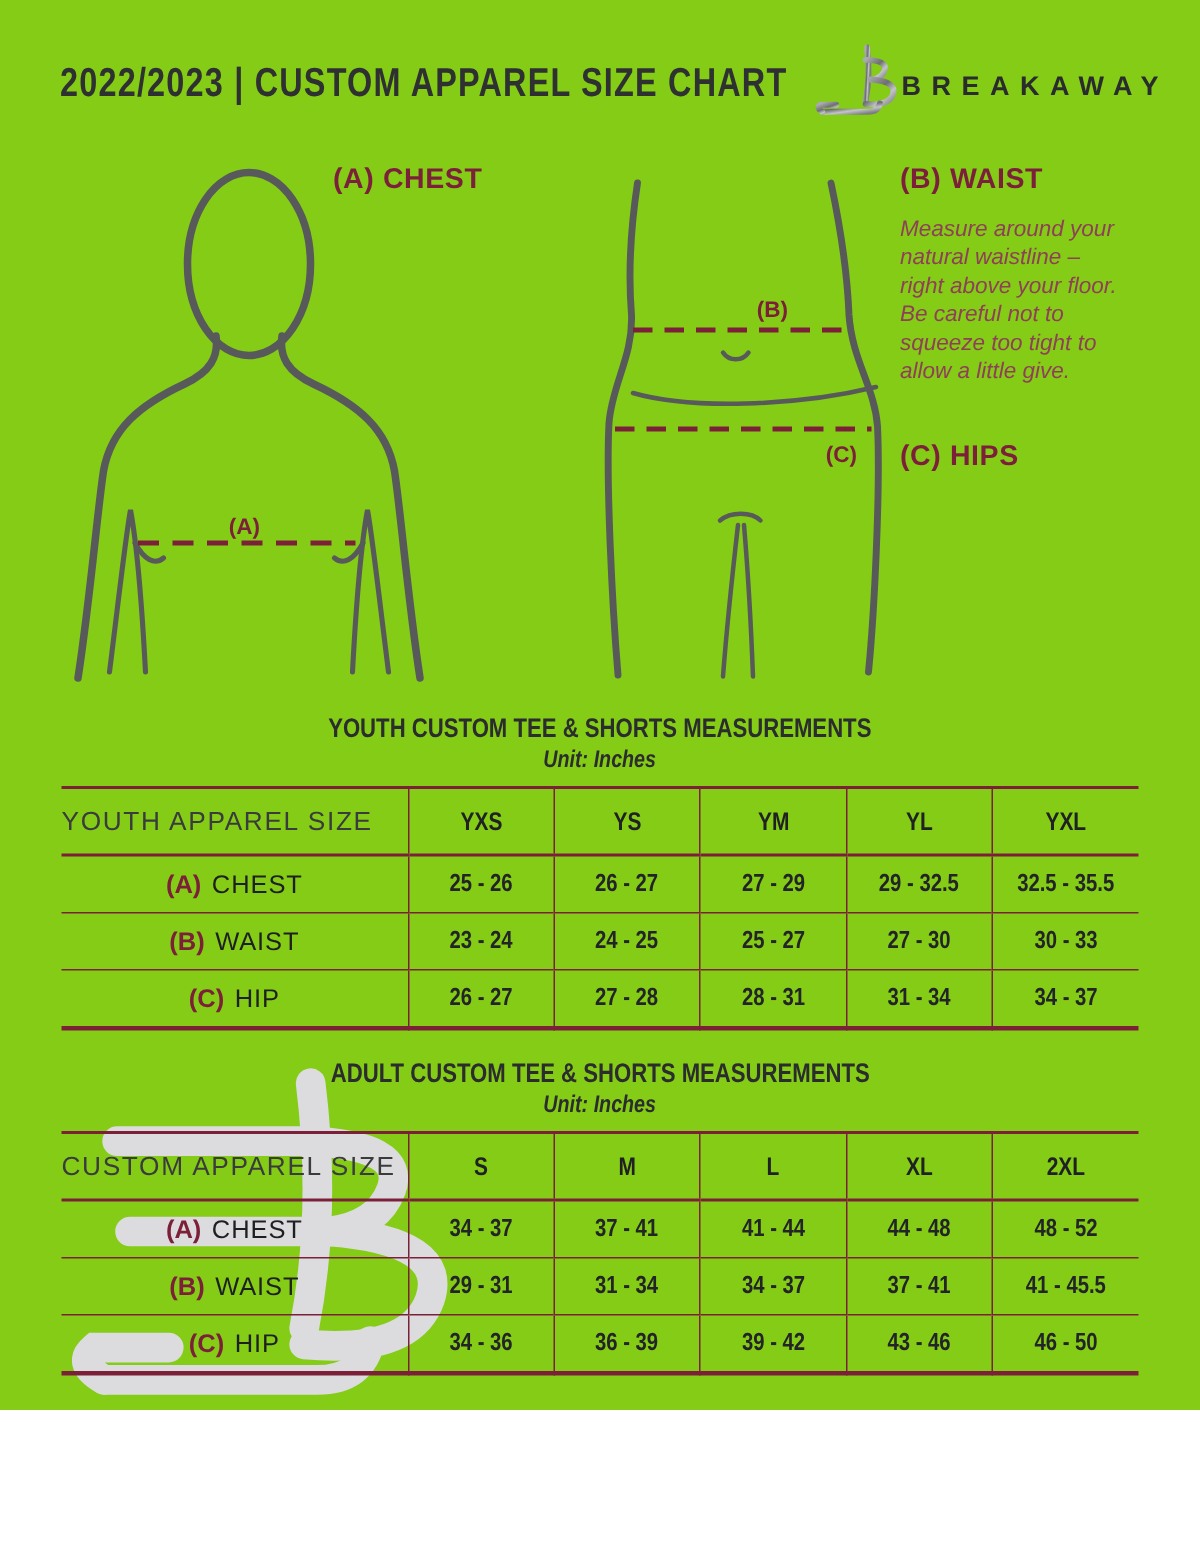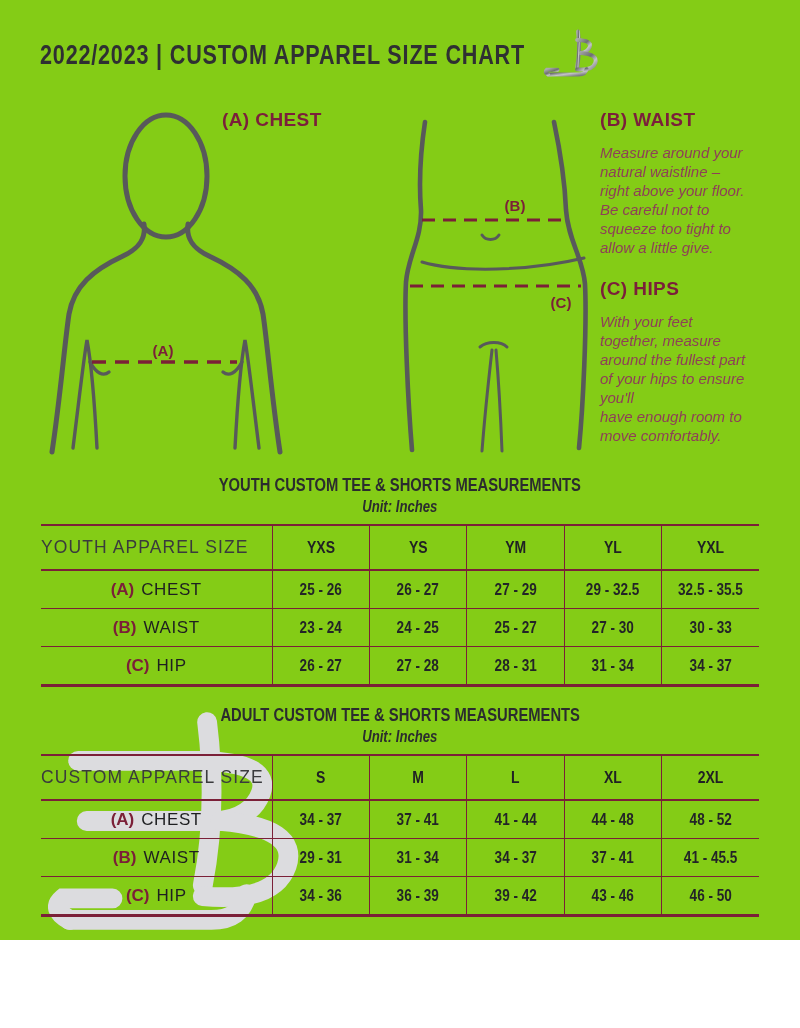--- a/index.html
+++ b/index.html
@@ -26,21 +26,21 @@
   .guide{position:absolute; width:192px;}
   .guide h3{
     margin:0; font-size:19px; font-weight:800; letter-spacing:.4px; color:#7b1f3b;
   }
   .guide p{
     margin:12px 0 0 0; font-size:15px; line-height:19px; font-style:italic;
     font-weight:500; color:#8e4057; white-space:pre-line;
   }
   .g-chest{left:222px; top:109px;}
   .g-waist{left:600px; top:109px;}
-  .g-hips {left:600px; top:278px;}
+  .g-hips {left:600px; top:294px;}
   .fig{position:absolute;}
   .fig-chest{left:10px; top:100px;}
   .fig-lower{left:395px; top:110px;}
   .marker{font-family:"Liberation Sans",sans-serif; font-size:15px; font-weight:700; fill:#7b2038;}
   
   .size-section{position:absolute; left:0; width:800px; z-index:1;}
   .sec-youth{top:474px;}
   .sec-adult{top:704px;}
   .tbl-title{text-align:center; font-size:18px; font-weight:700; color:#2b2c2e; line-height:22px;}
   .tbl-unit{text-align:center; font-size:16px; font-weight:600; font-style:italic; color:#2b2c2e; line-height:21px;}
@@ -96,20 +96,21 @@
   <svg class="watermark" width="258" height="258" viewBox="0 0 60 60">
     <use href="#bw-logo-g" stroke="#dcdcdf" stroke-width="4.6"></use>
   </svg>
 
   <div class="hdr-title">
     <span class="cond">2022/2023  |  CUSTOM APPAREL SIZE CHART</span>
   </div>
   <svg class="logo-svg" width="57" height="56" viewBox="0 0 60 60">
     <use href="#bw-logo-g" stroke="url(#metalGrad)" stroke-width="4.2"></use>
   </svg>
+  <div class="brand">BREAKAWAY</div>
 
   <svg class="fig fig-chest" width="310" height="370" viewBox="0 0 310 370">
     <g fill="none" stroke="#58595b" stroke-width="5" stroke-linecap="round">
       <ellipse cx="156" cy="76" rx="41" ry="61"></ellipse>
       <path d="M134 124 C136 138 130 148 113 156 C83 170 64 186 59 214 C55 240 50 300 42 352"></path>
       <path d="M178 124 C176 138 182 148 199 156 C229 170 248 186 253 214 C257 240 262 300 270 352"></path>
     </g>
     <g fill="none" stroke="#58595b" stroke-width="3.4" stroke-linecap="round">
       <path d="M63 348 C70 292 74 256 77 240 C80 256 84 292 87 348"></path>
       <path d="M80 262 C86 273 93 277 99 272"></path>
@@ -145,27 +146,20 @@
     <h3>(B) WAIST</h3>
     <p>Measure around your
 natural waistline –
 right above your floor.
 Be careful not to
 squeeze too tight to
 allow a little give.</p>
   </div>
   <div class="guide g-hips">
     <h3>(C) HIPS</h3>
-    <p>With your feet
-together, measure
-around the fullest part
-of your hips to ensure
-you'll
-have enough room to
-move comfortably.</p>
   </div>
 
   <section class="size-section sec-youth">
     <div class="tbl-title">
       <span class="cond-c">YOUTH CUSTOM TEE &amp; SHORTS MEASUREMENTS</span>
     </div>
     <div class="tbl-unit">
       <span class="cond-c">Unit: Inches</span>
     </div>
     <table class="size">

